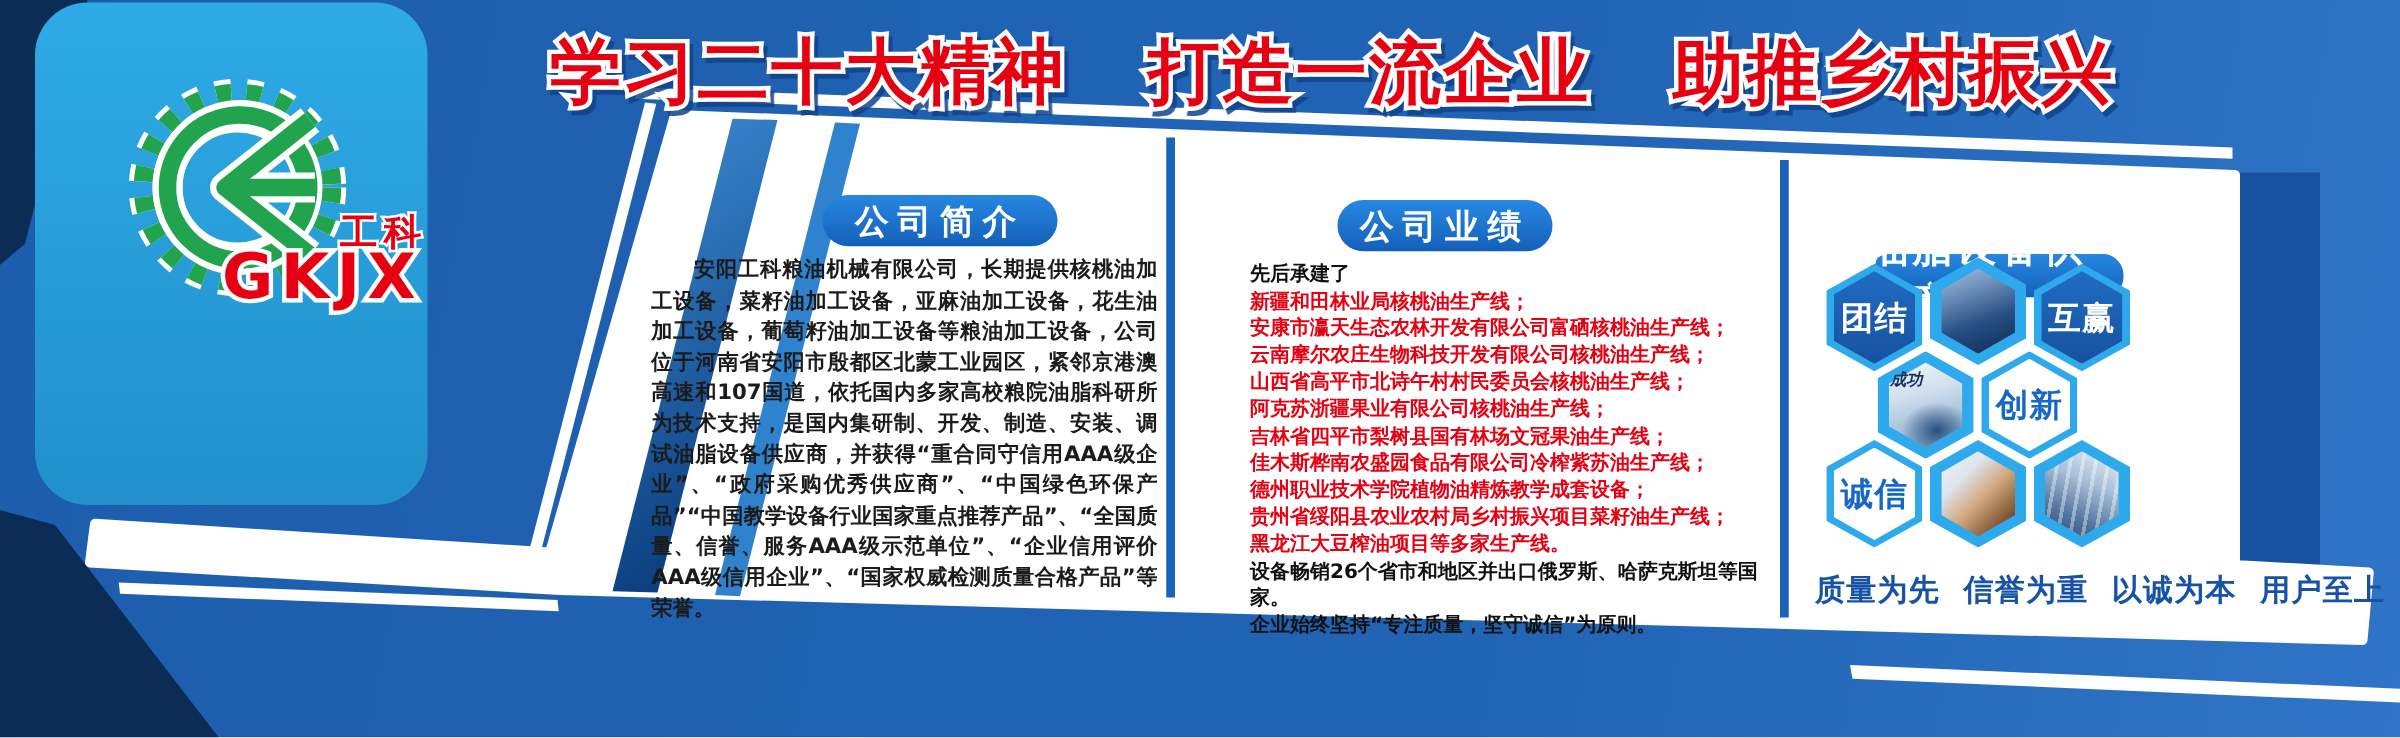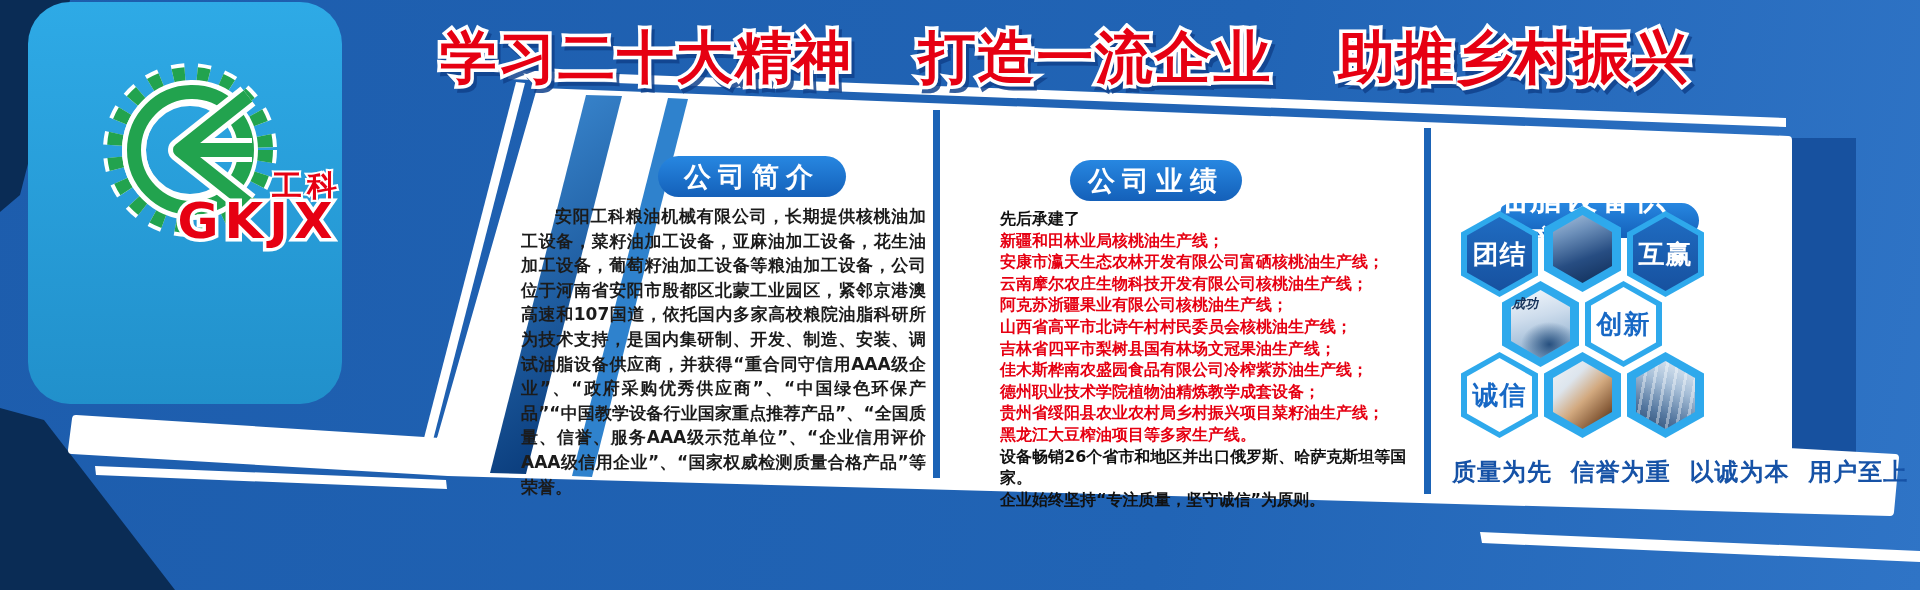--- a/index.html
+++ b/index.html
@@ -126,22 +126,22 @@
 
   <div class="pill p1">公司简介</div>
   <div class="intro-body">安阳工科粮油机械有限公司，长期提供核桃油加工设备，菜籽油加工设备，亚麻油加工设备，花生油加工设备，葡萄籽油加工设备等粮油加工设备，公司位于河南省安阳市殷都区北蒙工业园区，紧邻京港澳高速和107国道，依托国内多家高校粮院油脂科研所为技术支持，是国内集研制、开发、制造、安装、调试油脂设备供应商，并获得“重合同守信用AAA级企业”、“政府采购优秀供应商”、“中国绿色环保产品”“中国教学设备行业国家重点推荐产品”、“全国质量、信誉、服务AAA级示范单位”、“企业信用评价AAA级信用企业”、“国家权威检测质量合格产品”等荣誉。</div>
 
   <div class="pill p2">公司业绩</div>
   <div class="ach">
     <div>先后承建了</div>
     <div class="red">新疆和田林业局核桃油生产线；</div>
     <div class="red">安康市瀛天生态农林开发有限公司富硒核桃油生产线；</div>
     <div class="red">云南摩尔农庄生物科技开发有限公司核桃油生产线；</div>
+    <div class="red">山西省高平市北诗午村村民委员会核桃油生产线；</div>
     <div class="red">阿克苏浙疆果业有限公司核桃油生产线；</div>
-    <div class="red">山西省高平市北诗午村村民委员会核桃油生产线；</div>
     <div class="red">吉林省四平市梨树县国有林场文冠果油生产线；</div>
     <div class="red">佳木斯桦南农盛园食品有限公司冷榨紫苏油生产线；</div>
     <div class="red">德州职业技术学院植物油精炼教学成套设备；</div>
     <div class="red">贵州省绥阳县农业农村局乡村振兴项目菜籽油生产线；</div>
     <div class="red">黑龙江大豆榨油项目等多家生产线。</div>
     <div>设备畅销26个省市和地区并出口俄罗斯、哈萨克斯坦等国家。</div>
     <div>企业始终坚持“专注质量，坚守诚信”为原则。</div>
   </div>
 
   <div class="pill p3">油脂设备供应商</div>

